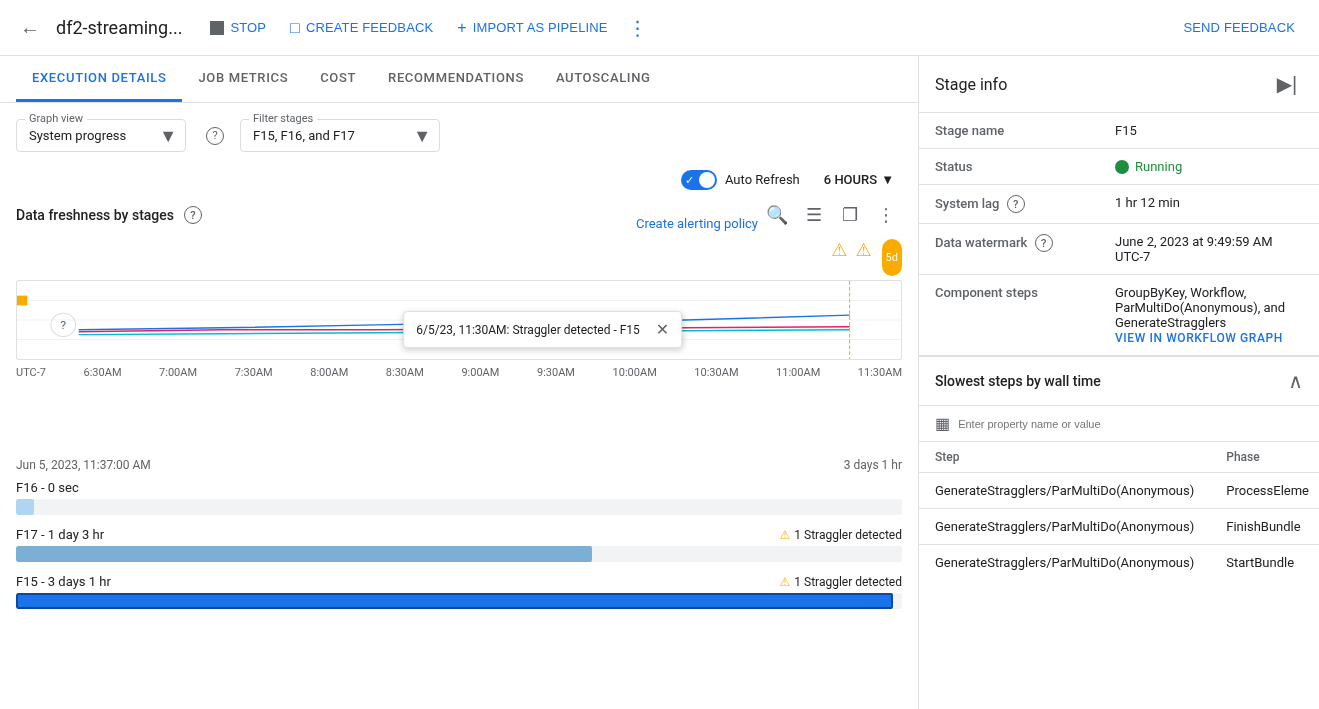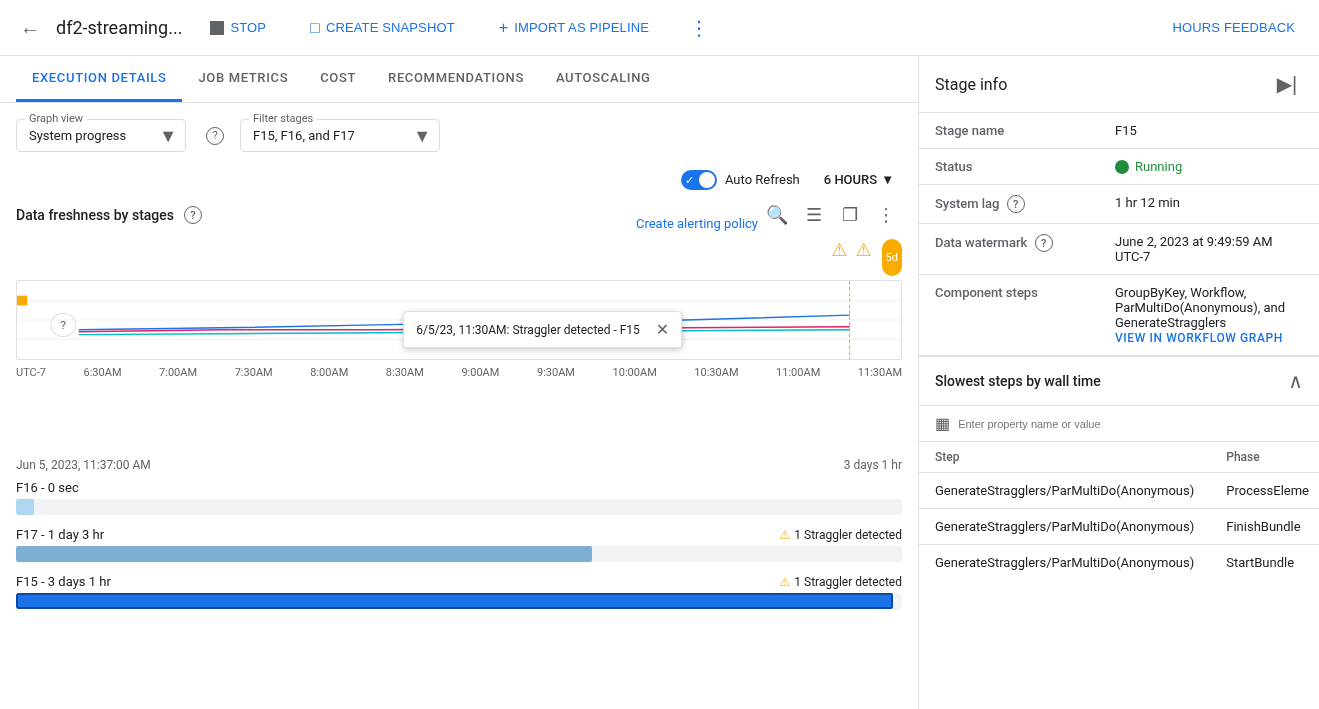--- a/index.html
+++ b/index.html
@@ -16,21 +16,21 @@
     }
     .back-btn {
       display: flex; align-items: center; justify-content: center;
       width: 36px; height: 36px; border-radius: 50%; cursor: pointer;
       border: none; background: transparent; color: #5f6368; font-size: 20px;
     }
     .job-title {
       font-size: 18px; font-weight: 400; color: #202124; margin-right: 8px;
     }
     .top-actions {
-      display: flex; align-items: center; gap: 20px; flex: 1;
+      display: flex; align-items: center; gap: 0; flex: 1;
     }
     .action-btn {
       display: flex; align-items: center; gap: 6px;
       padding: 6px 12px; border: none; background: transparent;
       color: #1a73e8; font-size: 13px; font-weight: 500; cursor: pointer;
       border-radius: 4px; letter-spacing: 0.01em;
     }
     .more-btn {
       width: 36px; height: 36px; border-radius: 50%; border: none;
       background: transparent; cursor: pointer; color: #1a73e8;
@@ -316,29 +316,29 @@
 <div class="top-bar">
   <button class="back-btn">←</button>
   <span class="job-title">df2-streaming...</span>
   <div class="top-actions">
     <button class="action-btn">
       <span style="display:inline-block;width:14px;height:14px;background:#5f6368;"></span>
       <span>STOP</span>
     </button>
     <button class="action-btn">
       <span style="font-size:16px;">□</span>
-      <span>CREATE SNAPSHOT</span>
+      <span>CREATE FEEDBACK</span>
     </button>
     <button class="action-btn">
       <span style="font-size:16px;">+</span>
       <span>IMPORT AS PIPELINE</span>
     </button>
     <button class="more-btn">⋮</button>
     <button class="action-btn send-feedback" style="margin-left:auto;">
-      <span>HOURS FEEDBACK</span>
+      <span>SEND FEEDBACK</span>
     </button>
   </div>
 </div>
 
 <div class="main-layout">
 
   <div class="left-panel">
 
     <div class="tabs">
       <div class="tab active">EXECUTION DETAILS</div>

